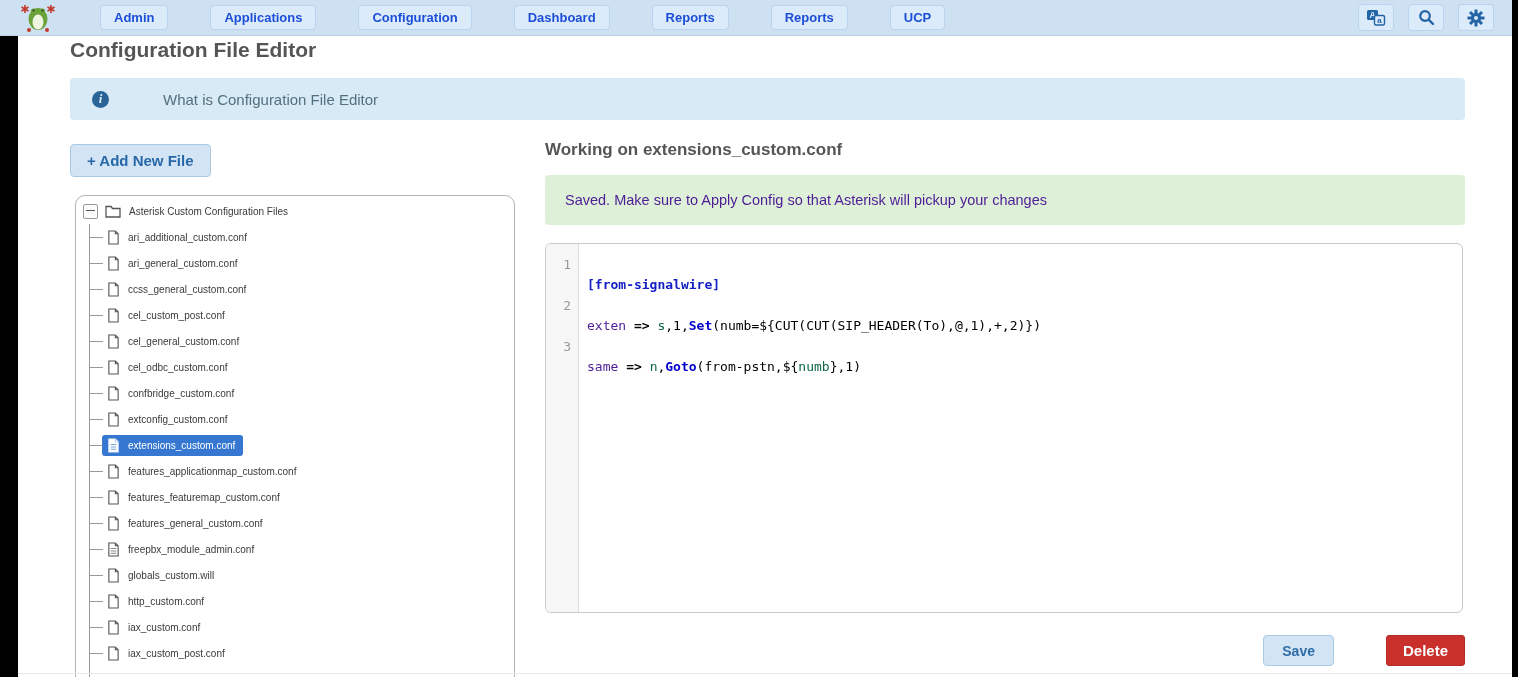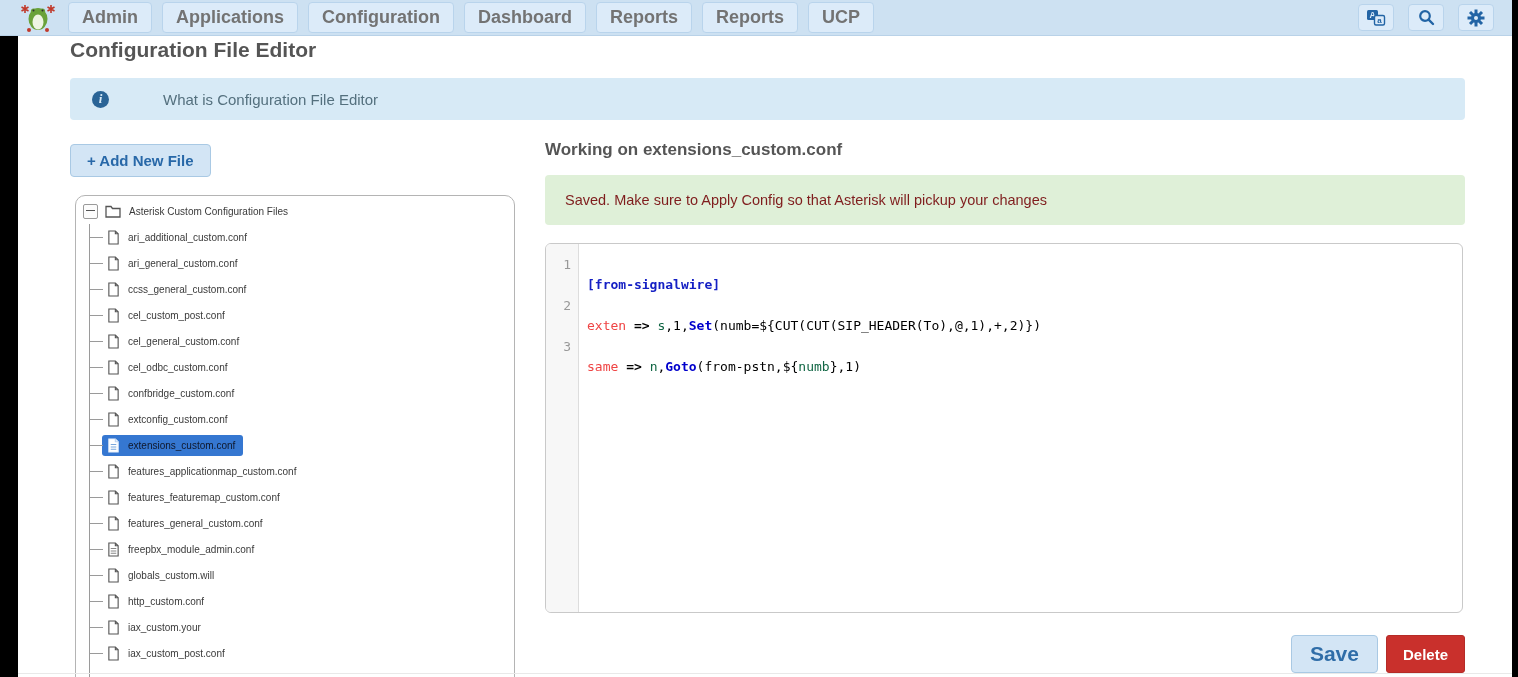--- a/index.html
+++ b/index.html
@@ -4,22 +4,22 @@
 <style>
   html,body{margin:0;padding:0;background:#000;}
   .screen{position:relative;width:1518px;height:677px;background:#000;overflow:hidden;
           font-family:"Liberation Sans",sans-serif;-webkit-font-smoothing:antialiased;}
 
   
   .navbar{position:absolute;left:0;top:0;width:1512px;height:36px;background:#cde1f2;
           border-bottom:1px solid #b9d2e8;display:flex;align-items:center;box-sizing:border-box;padding:0 10px 0 20px;}
   .logo{width:36px;height:30px;margin-right:12px;flex:0 0 auto;}
   .nav-items{display:flex;gap:10px;align-items:center;}
-  .nav-btn{background:#dcebf9;border:1px solid #b9d4ec;border-radius:4px;color:#737373;
-           font-weight:bold;font-size:18px;padding:4px 13px;cursor:pointer;font-family:inherit;}
+  .nav-btn{background:#dcebf9;border:1px solid #b9d4ec;border-radius:4px;color:#1d4ed8;
+           font-weight:bold;font-size:13px;padding:4px 13px;cursor:pointer;font-family:inherit;margin-left:32px;}
   .nav-right{margin-left:auto;display:flex;gap:14px;align-items:center;padding-right:8px;}
   .icon-btn{width:36px;height:27px;background:#dcebf9;border:1px solid #b9d4ec;border-radius:4px;
             display:flex;align-items:center;justify-content:center;cursor:pointer;padding:0;}
 
   
   .content{position:absolute;left:18px;top:36px;width:1494px;height:641px;background:#fff;overflow:hidden;}
   .footer-line{position:absolute;left:0;right:0;bottom:3px;border-top:1px solid #e9e9e9;}
 
   .page-title{position:absolute;left:52px;top:2px;font-size:21px;font-weight:bold;color:#555;}
   .info-banner{position:absolute;left:52px;top:42px;width:1395px;height:42px;background:#d7eaf6;
@@ -40,48 +40,48 @@
   .tree-row::before{content:"";position:absolute;left:13px;top:13px;width:14px;border-top:1px solid #9a9a9a;}
   .tree-root{padding-left:7px;height:26px;}
   .tree-root::before{display:none;}
   .expander{width:13px;height:13px;border:1px solid #9a9a9a;border-radius:2px;background:#fcfcfc;position:relative;
             margin-right:7px;flex:0 0 auto;cursor:pointer;}
   .expander::after{content:"";position:absolute;left:2px;right:2px;top:5px;border-top:1px solid #555;}
   .tree-icon{margin-right:8px;flex:0 0 auto;display:inline-flex;}
   .tree-label{white-space:nowrap;}
   .tree-row.selected .sel-wrap{background:#3577d1;border-radius:3px;display:flex;align-items:center;
                                padding:3px 8px 3px 5px;margin-left:-5px;}
-  .tree-row.selected .tree-label{color:#0f172a;}
+  .tree-row.selected .tree-label{color:#ffffff;}
   .sel-wrap{display:flex;align-items:center;}
 
   
   .work-heading{position:absolute;left:527px;top:104px;font-size:17px;font-weight:bold;color:#555;}
   .alert-success{position:absolute;left:527px;top:139px;width:920px;height:50px;background:#dff0d8;border-radius:4px;
                  display:flex;align-items:center;padding-left:20px;box-sizing:border-box;
-                 color:#7f1d1d;font-size:14.5px;}
+                 color:#4c1d95;font-size:14.5px;}
 
   .editor{position:absolute;left:527px;top:207px;width:918px;height:370px;border:1px solid #c9c9c9;border-radius:6px;
           box-sizing:border-box;background:#fff;overflow:hidden;cursor:text;}
   .gutter{position:absolute;left:0;top:0;bottom:0;width:32px;background:#f7f7f7;border-right:1px solid #ddd;}
   .code-area{position:relative;padding:10px 0 0 0;font-family:"DejaVu Sans Mono",monospace;font-size:13px;line-height:21px;}
   .code-line{display:flex;}
   .ln{width:32px;flex:0 0 auto;text-align:right;padding-right:7px;box-sizing:border-box;color:#999;position:relative;z-index:1;}
   .code{white-space:pre;padding-left:9px;color:#000;margin-top:20px;}
   .tok-header{color:#1520c4;font-weight:bold;}
-  .tok-kw{color:#ef4444;}
+  .tok-kw{color:#4c1d95;}
   .tok-arrow{color:#000;font-weight:bold;}
   .tok-atom{color:#116644;}
   .tok-fn{color:#0000cc;font-weight:bold;}
   .tok-var{color:#116644;}
 
   .actions{position:absolute;left:527px;top:599px;width:920px;display:flex;justify-content:flex-end;gap:8px;}
   .save-btn{background:#d3e5f5;border:1px solid #a9c9e4;border-radius:4px;color:#2f6da8;font-weight:bold;
-            font-size:21px;padding:6px 18px;cursor:pointer;font-family:inherit;}
+            font-size:14px;padding:6px 18px;cursor:pointer;font-family:inherit;}
   .delete-btn{background:#c9302c;border:1px solid #b52b27;border-radius:3px;color:#fff;font-weight:bold;
-              font-size:15px;padding:6px 16px;cursor:pointer;font-family:inherit;}
+              font-size:15px;padding:6px 16px;cursor:pointer;font-family:inherit;margin-left:44px;}
 </style>
 </head>
 <body>
 
 <div class="screen">
 
   <div class="navbar">
     <svg class="logo" viewBox="0 0 36 30">
       <g stroke="#c0392b" stroke-width="1.6" fill="none">
         <path d="M5 2v8M1.5 4l7 4M8.5 4l-7 4"></path>
@@ -301,21 +301,21 @@
           </span>
         <span class="tree-label">http_custom.conf</span>
       </div>
       <div class="tree-row">
         <span class="tree-icon">
             <svg width="13" height="15" viewBox="0 0 14 16">
               <path d="M2 1h7l3 3v11H2z" fill="#fff" stroke="#555" stroke-width="1.2"></path>
               <path d="M9 1v3h3" fill="none" stroke="#555" stroke-width="1.2"></path>
             </svg>
           </span>
-        <span class="tree-label">iax_custom.your</span>
+        <span class="tree-label">iax_custom.conf</span>
       </div>
       <div class="tree-row">
         <span class="tree-icon">
             <svg width="13" height="15" viewBox="0 0 14 16">
               <path d="M2 1h7l3 3v11H2z" fill="#fff" stroke="#555" stroke-width="1.2"></path>
               <path d="M9 1v3h3" fill="none" stroke="#555" stroke-width="1.2"></path>
             </svg>
           </span>
         <span class="tree-label">iax_custom_post.conf</span>
       </div>

